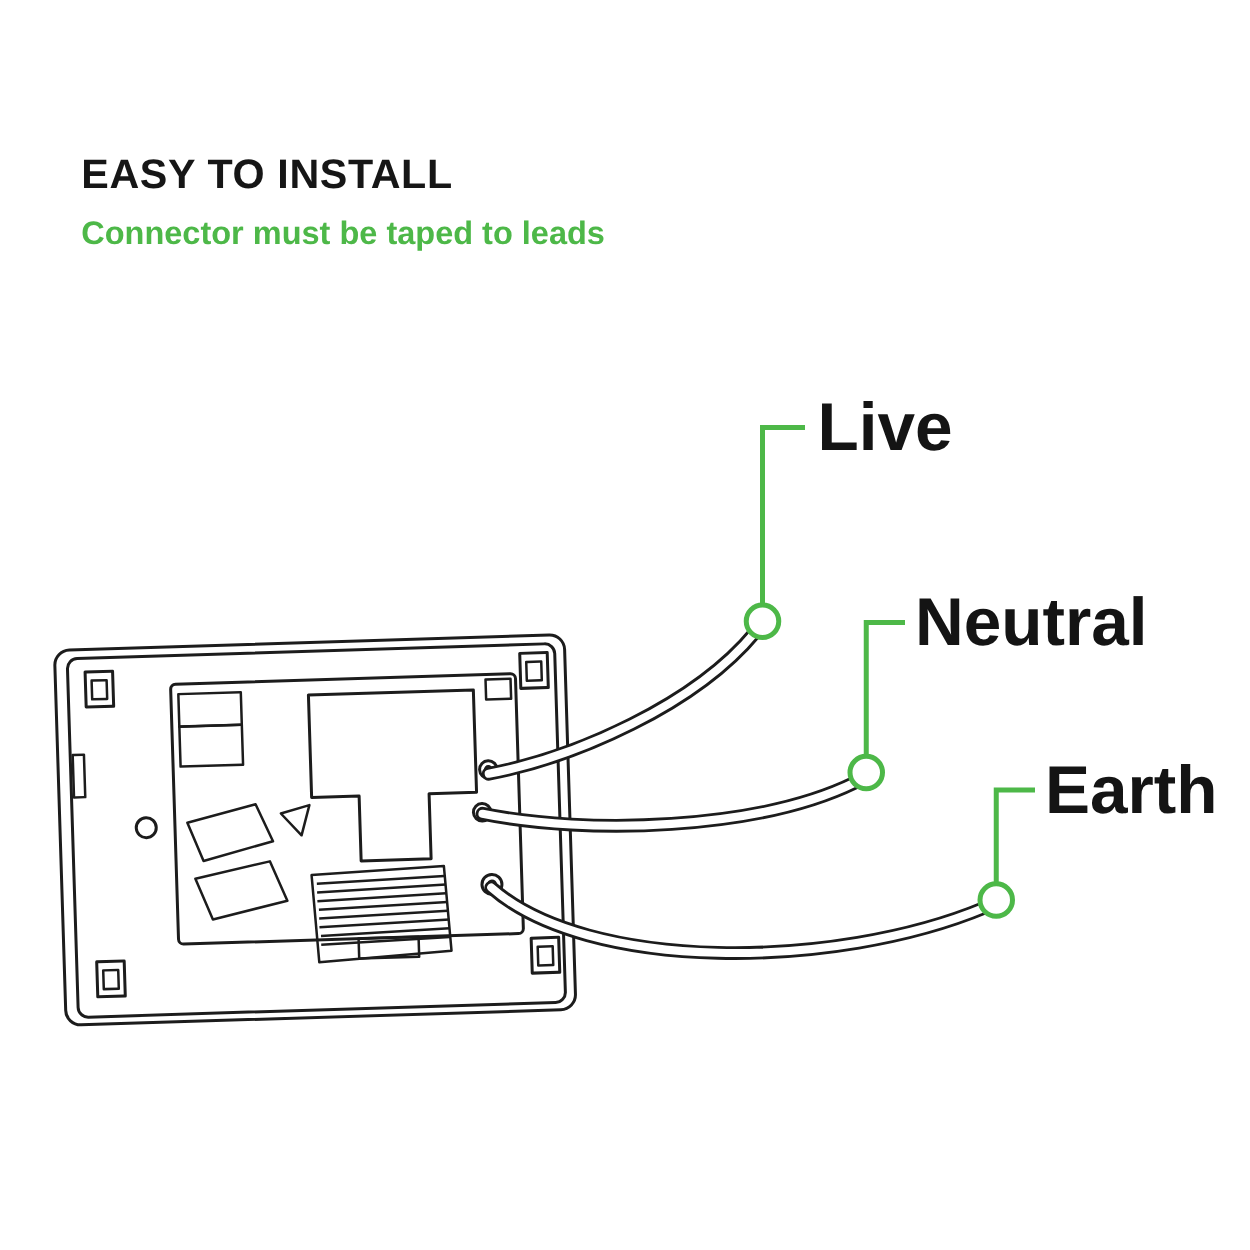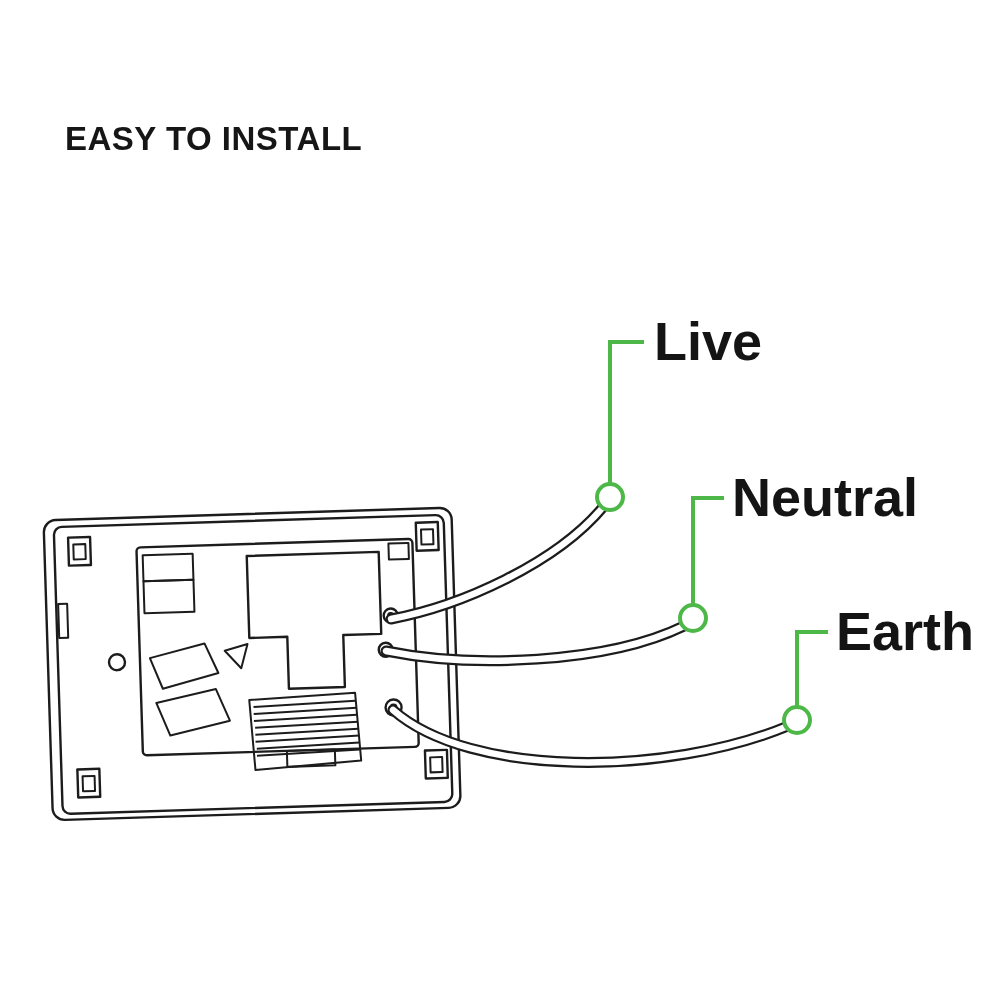--- a/index.html
+++ b/index.html
@@ -35,20 +35,21 @@
   .wire-outer { stroke: #1c1c1c; stroke-width: 11; fill: none; stroke-linecap: round; }
   .wire-inner { stroke: #ffffff; stroke-width: 6.5; fill: none; stroke-linecap: round; }
   .callout { fill: none; stroke-width: 4; }
   .callout circle { fill: #ffffff; }
 </style>
 </head>
 <body>
 
 <div class="header">
   <div class="title">EASY TO INSTALL</div>
+  <div class="subtitle">Connector must be taped to leads</div>
 </div>
 
 <svg class="diagram" width="1000" height="1000" viewBox="0 0 1000 1000" xmlns="http://www.w3.org/2000/svg">
 
   <g class="device" transform="rotate(-1.8 250 660)">
 
     <rect x="48" y="514" width="408" height="300" rx="12"></rect>
     <rect x="58" y="521" width="390" height="287" rx="8"></rect>
 
     <g>

